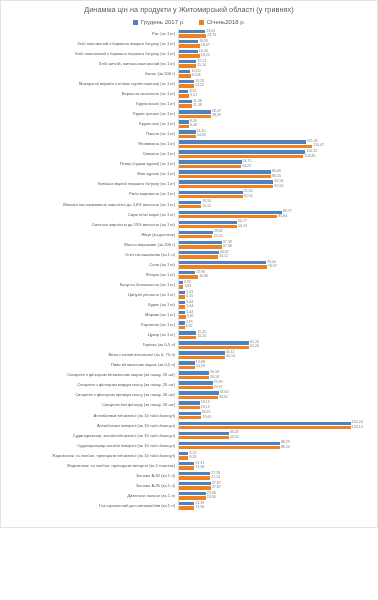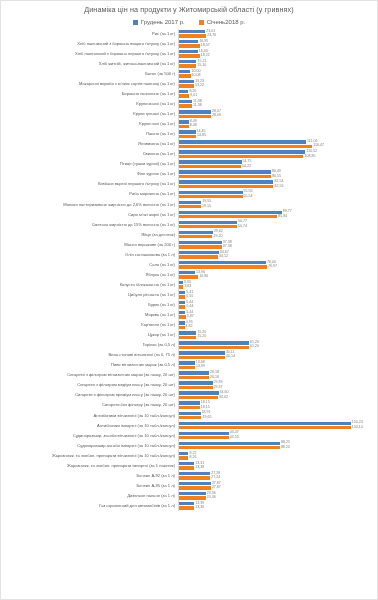--- a/index.html
+++ b/index.html
@@ -5,21 +5,21 @@
   html,body{margin:0;padding:0;}
   body{
     width:378px;height:600px;
     background:#ffffff;
     font-family:"Liberation Sans", sans-serif;
     color:#595959;
     overflow:hidden;
   }
   .chart-frame{
     position:relative;
-    width:378px;height:600px;
+    width:378px;height:528px;
     box-sizing:border-box;
     border:1px solid #e2e2e2;
     background:#fff;
   }
   .chart-title{
     text-align:center;
     font-size:7.2px;
     color:#595959;
     padding-top:4px;
     letter-spacing:0.1px;

